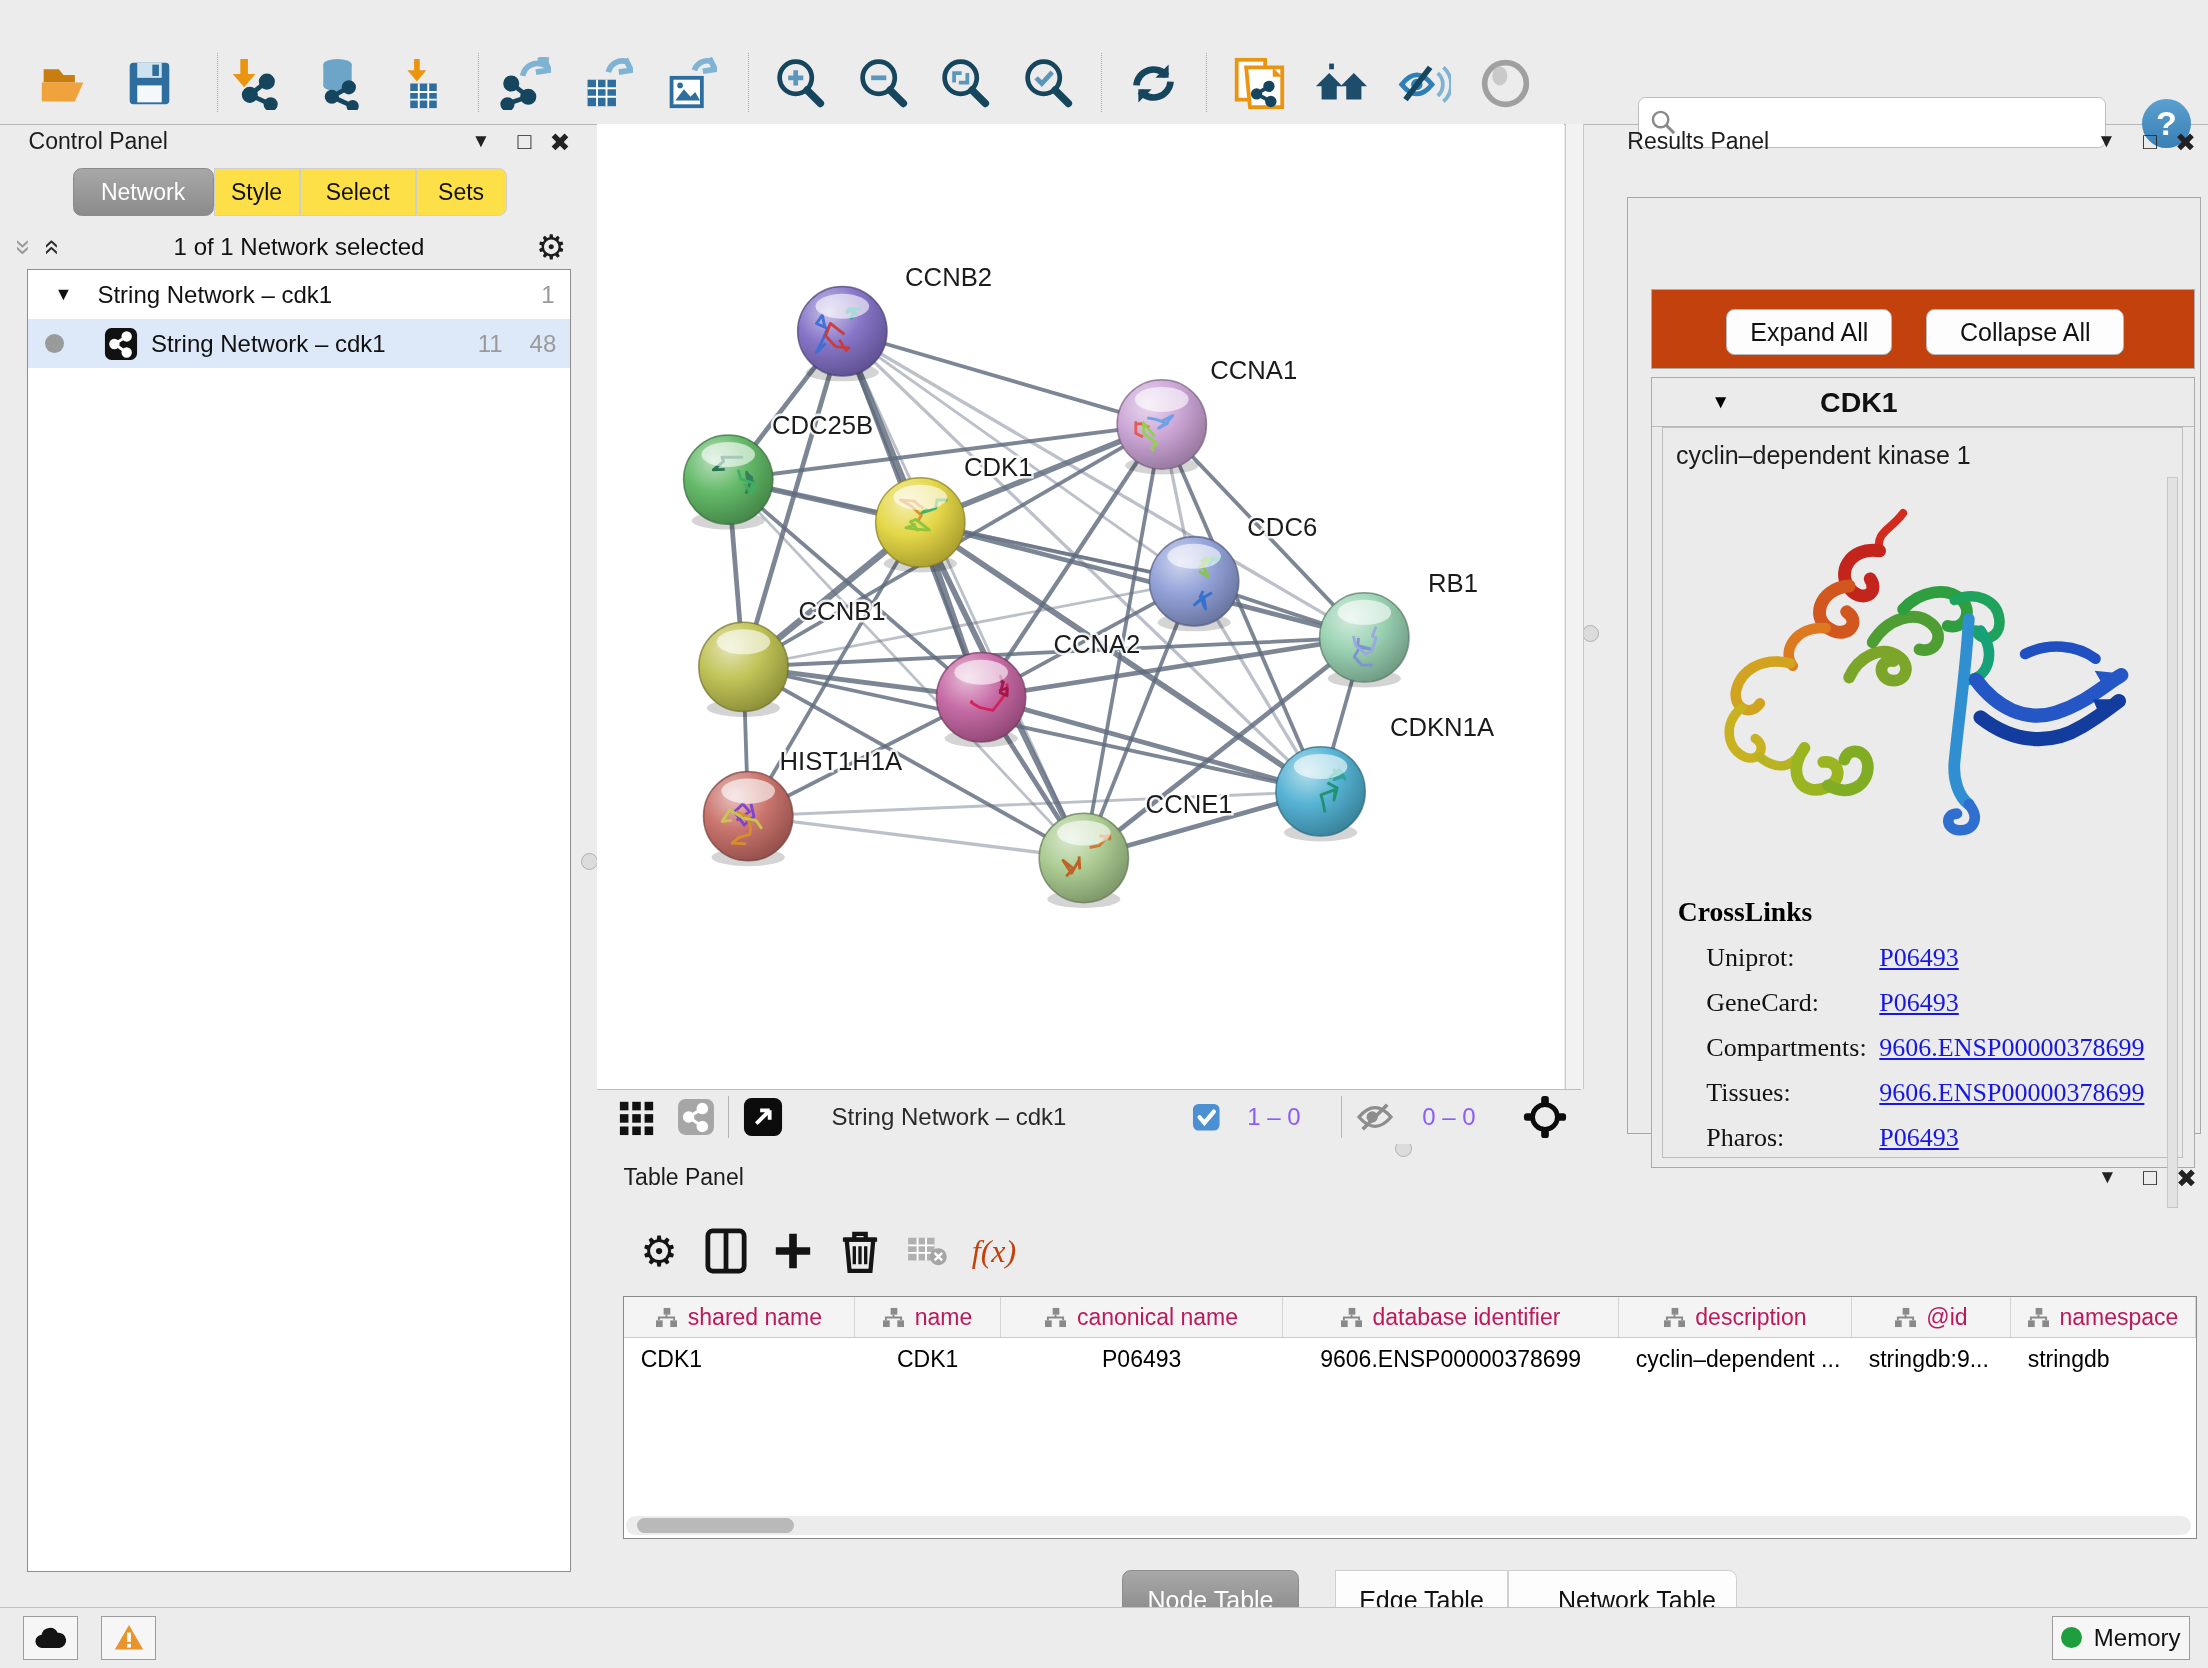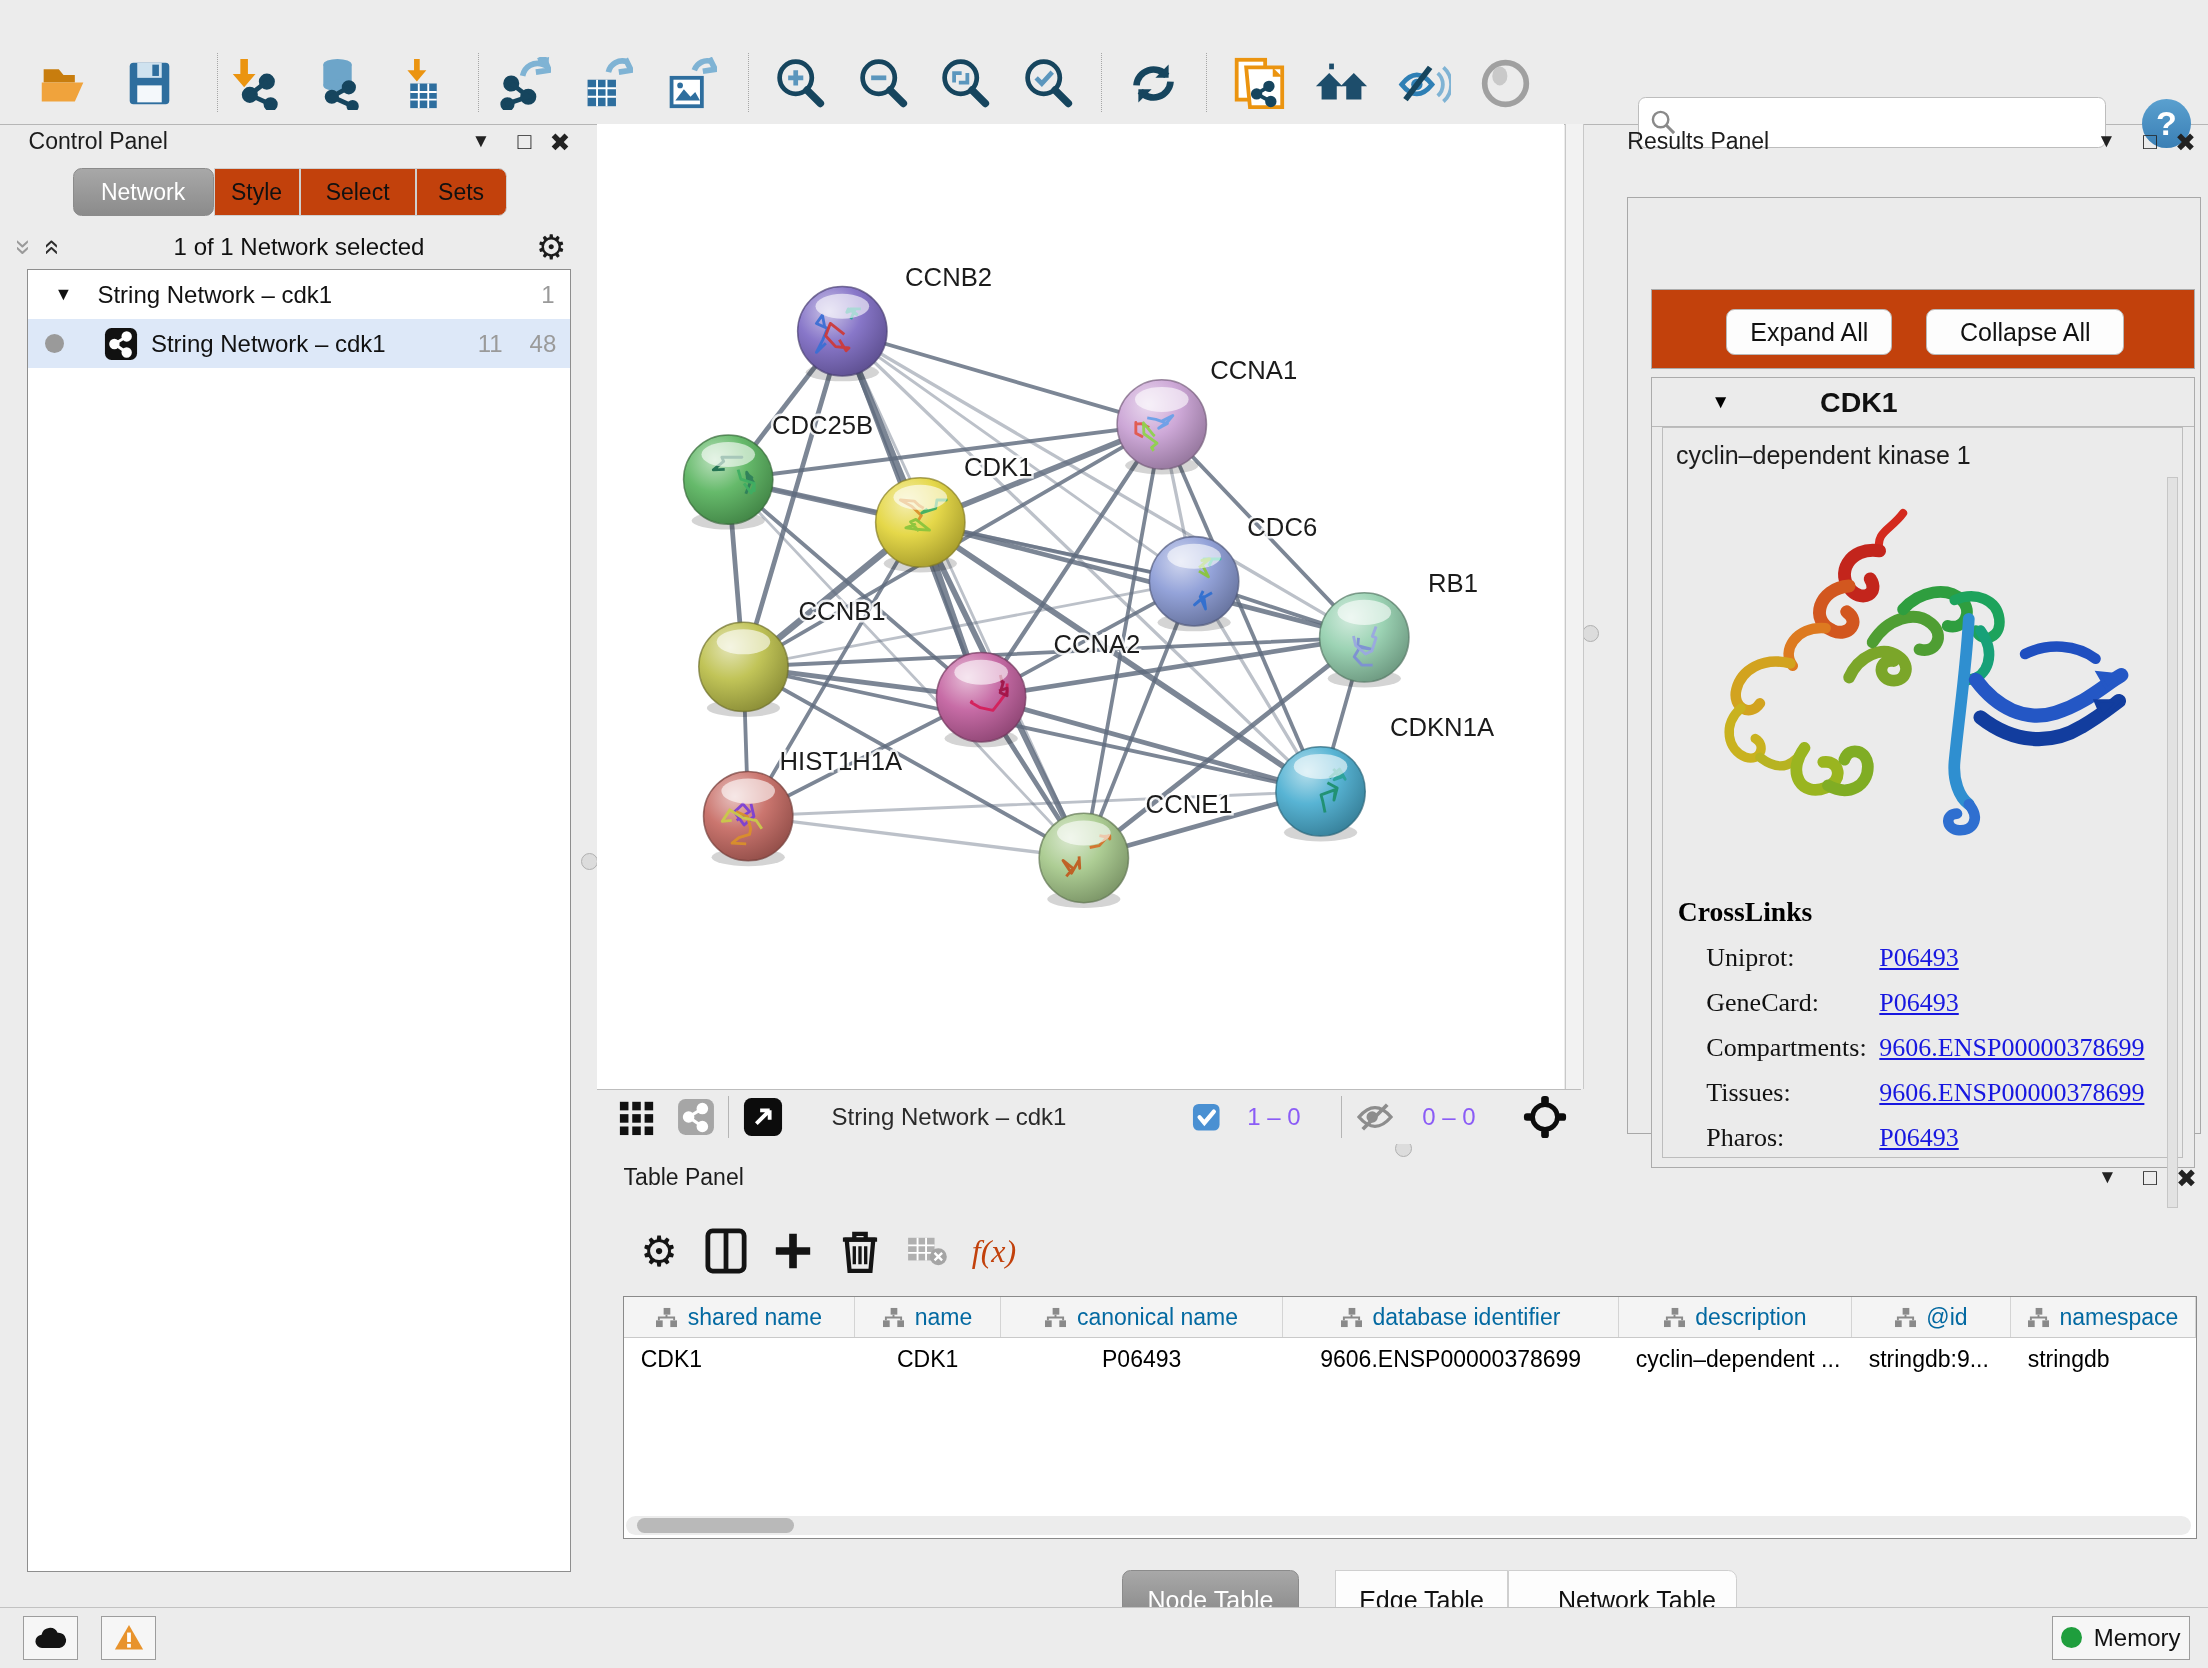--- a/index.html
+++ b/index.html
@@ -21,21 +21,21 @@
   #search-input{border:none;outline:none;font-size:23px;width:399px;background:transparent;}
   #help-btn{left:2142px;top:57px;width:49px;height:49px;border-radius:50%;
     background:linear-gradient(#5aa0cf,#3a7fb5);color:#fff;font-size:34px;font-weight:bold;
     display:flex;align-items:center;justify-content:center;}
   
   #control-panel{left:7.6px;top:126px;width:574px;height:1472px;}
   .panel-title{font-size:23px;color:#1c1c1c;}
   .pt-ico{font-size:19px;color:#222;}
   .tabrow{top:42px;left:65px;height:46px;display:flex;}
   .tab{height:46px;display:flex;align-items:center;justify-content:center;font-size:23px;
-       background:#c2410c;border:1px solid #cfcfcf;color:#111;}
+       background:#fde047;border:1px solid #cfcfcf;color:#111;}
   .tab.last{border-radius:0 8.6px 8.6px 0;}
   .tab.sel{background:linear-gradient(#a8a8a8,#8b8b8b);color:#fff;border-color:#8b8b8b;border-radius:8.6px;}
   #net-selector{top:99px;left:9.5px;width:555px;height:44px;display:flex;align-items:center;}
   .chev{font-size:28.5px;display:inline-block;transform:rotate(90deg);line-height:1;}
   #net-list{top:143px;left:19px;width:544px;height:1303px;background:#fff;border:1.9px solid #8e8e8e;box-sizing:border-box;}
   .treerow{width:100%;height:49px;display:flex;align-items:center;font-size:24px;color:#111;box-sizing:border-box;}
   .treerow.sel{background:#dde8f8;}
   .rcount{color:#9a9a9a;}
   
   #canvas{left:597px;top:124px;width:967px;height:965px;background:#ffffff;}
@@ -63,21 +63,21 @@
   .cl-label{width:173px;color:#111;margin-left:28.5px;}
   .cl-link{color:#1717e0;text-decoration:underline;}
   #gene-scroll{position:absolute;right:3.8px;top:49px;width:9.5px;height:729px;background:#e2e2e2;border:1px solid #c6c6c6;}
   
   #table-panel{left:616px;top:1156px;width:1592px;height:452px;}
   #tp-toolbar{position:absolute;left:9.5px;top:59px;height:72px;display:flex;align-items:center;}
   .tp-ico{width:67px;display:flex;align-items:center;justify-content:center;}
   #fx{font-family:"Liberation Serif",serif;font-style:italic;font-size:32px;color:#c2410c;}
   #tbl{position:absolute;left:6.7px;top:140px;width:1574px;height:243px;background:#fff;border:1.9px solid #8a8a8a;box-sizing:border-box;}
   #tbl-head{display:flex;height:40px;background:#f4f4f4;border-bottom:1px solid #c9c9c9;}
-  .hcell{display:flex;align-items:center;justify-content:center;font-size:23px;color:#0369a1;
+  .hcell{display:flex;align-items:center;justify-content:center;font-size:23px;color:#be185d;
      border-right:1px solid #d4d4d4;box-sizing:border-box;gap:9.5px;}
   #tbl-row{display:flex;height:42px;background:#fff;}
   .ccell{display:flex;align-items:center;font-size:23px;color:#000;box-sizing:border-box;padding-left:17px;}
   #tbl-hscroll{position:absolute;left:1.9px;bottom:2.9px;width:1565px;height:19px;background:#ececec;border-radius:9.5px;}
   #tbl-thumb{position:absolute;left:11.4px;top:1.9px;width:157px;height:15px;background:#b9b9b9;border-radius:7.6px;}
   #tp-tabs{position:absolute;left:506px;top:414px;display:flex;}
   .ttab{height:44px;display:flex;align-items:flex-end;justify-content:center;font-size:25px;
      background:#fdfdfd;border:1px solid #cfcfcf;color:#111;}
   .ttab.sel{background:linear-gradient(#a8a8a8,#8b8b8b);color:#fff;border-radius:8.6px;border-color:#8b8b8b;}
   .ttab.last{border-radius:0 8.6px 8.6px 0;}

